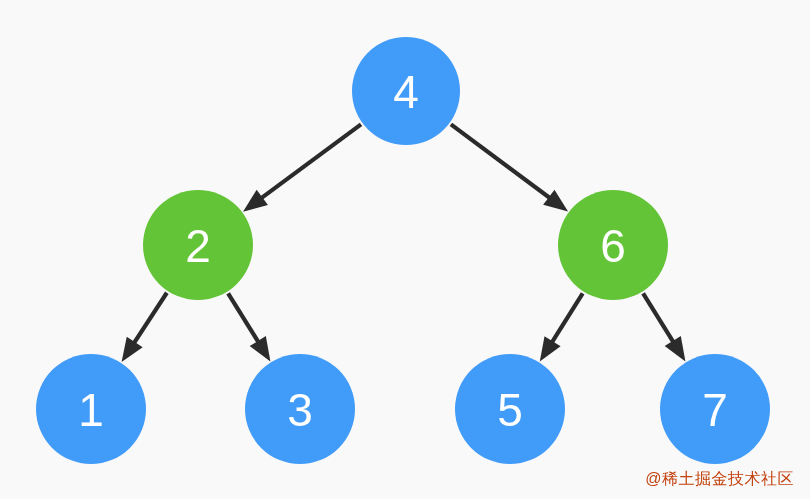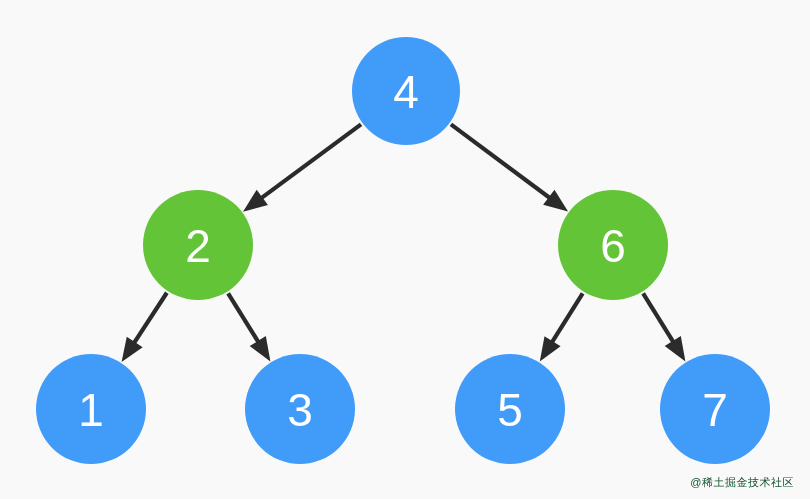--- a/index.html
+++ b/index.html
@@ -43,22 +43,22 @@
   }
   .edge-arrowhead {
     fill: #2b2b2b;
     stroke: none;
   }
   .watermark-text {
     position: absolute;
     right: 16px;
     bottom: 9px;
     font-family: "Liberation Sans", sans-serif;
-    font-size: 11px;
-    color: #14532d;
+    font-size: 16px;
+    color: #c2410c;
     letter-spacing: 0.5px;
     white-space: nowrap;
     user-select: none;
     margin-left: 31px;
   }
 </style>
 </head>
 <body>
 
 <svg id="tree-canvas" viewBox="0 0 810 499" xmlns="http://www.w3.org/2000/svg">

